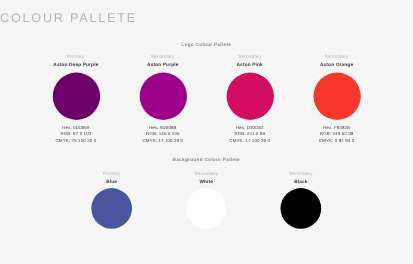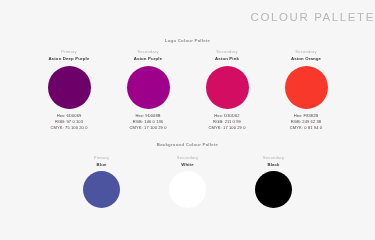--- a/index.html
+++ b/index.html
@@ -17,21 +17,21 @@
   .board {
     position: relative;
     width: 375px;
     height: 211px;
     background: #f7f6f6;
     box-sizing: border-box;
   }
 
   
   .page-title {
-    text-align: right;
+    text-align: left;
     font-size: 11.5px;
     letter-spacing: 1.6px;
     color: #b9b6b8;
     font-weight: 400;
     margin: 0;
     padding-top: 12px;
     line-height: 1;
   }
 
   

